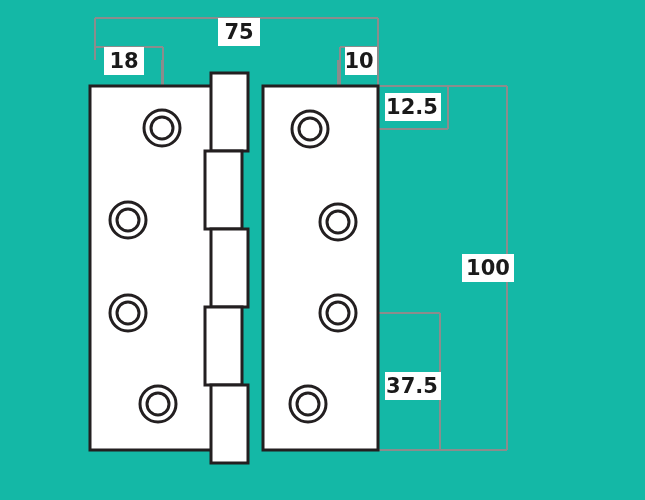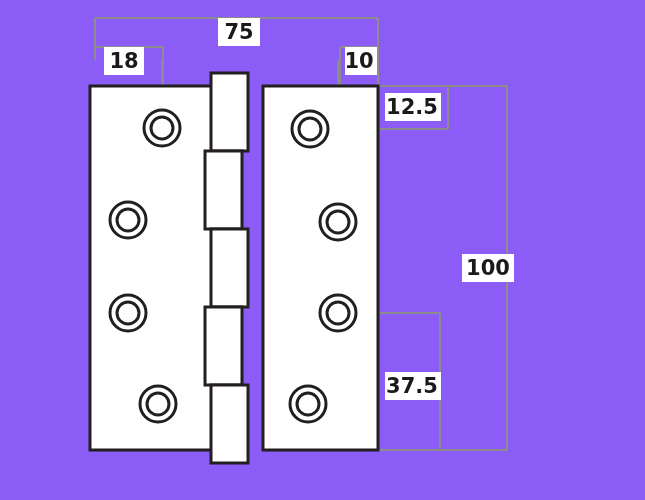--- a/index.html
+++ b/index.html
@@ -11,21 +11,21 @@
   body {
     font-family: "DejaVu Sans", "Liberation Sans", sans-serif;
     width: 645px;
     height: 500px;
     overflow: hidden;
   }
   #drawing-root {
     position: relative;
     width: 645px;
     height: 500px;
-    background: #8b5cf6;
+    background: #14b8a6;
   }
   svg#hinge-svg {
     position: absolute;
     top: 0;
     left: 0;
     width: 645px;
     height: 500px;
   }
   .dim-text {
     font-family: "DejaVu Sans", "Liberation Sans", sans-serif;

